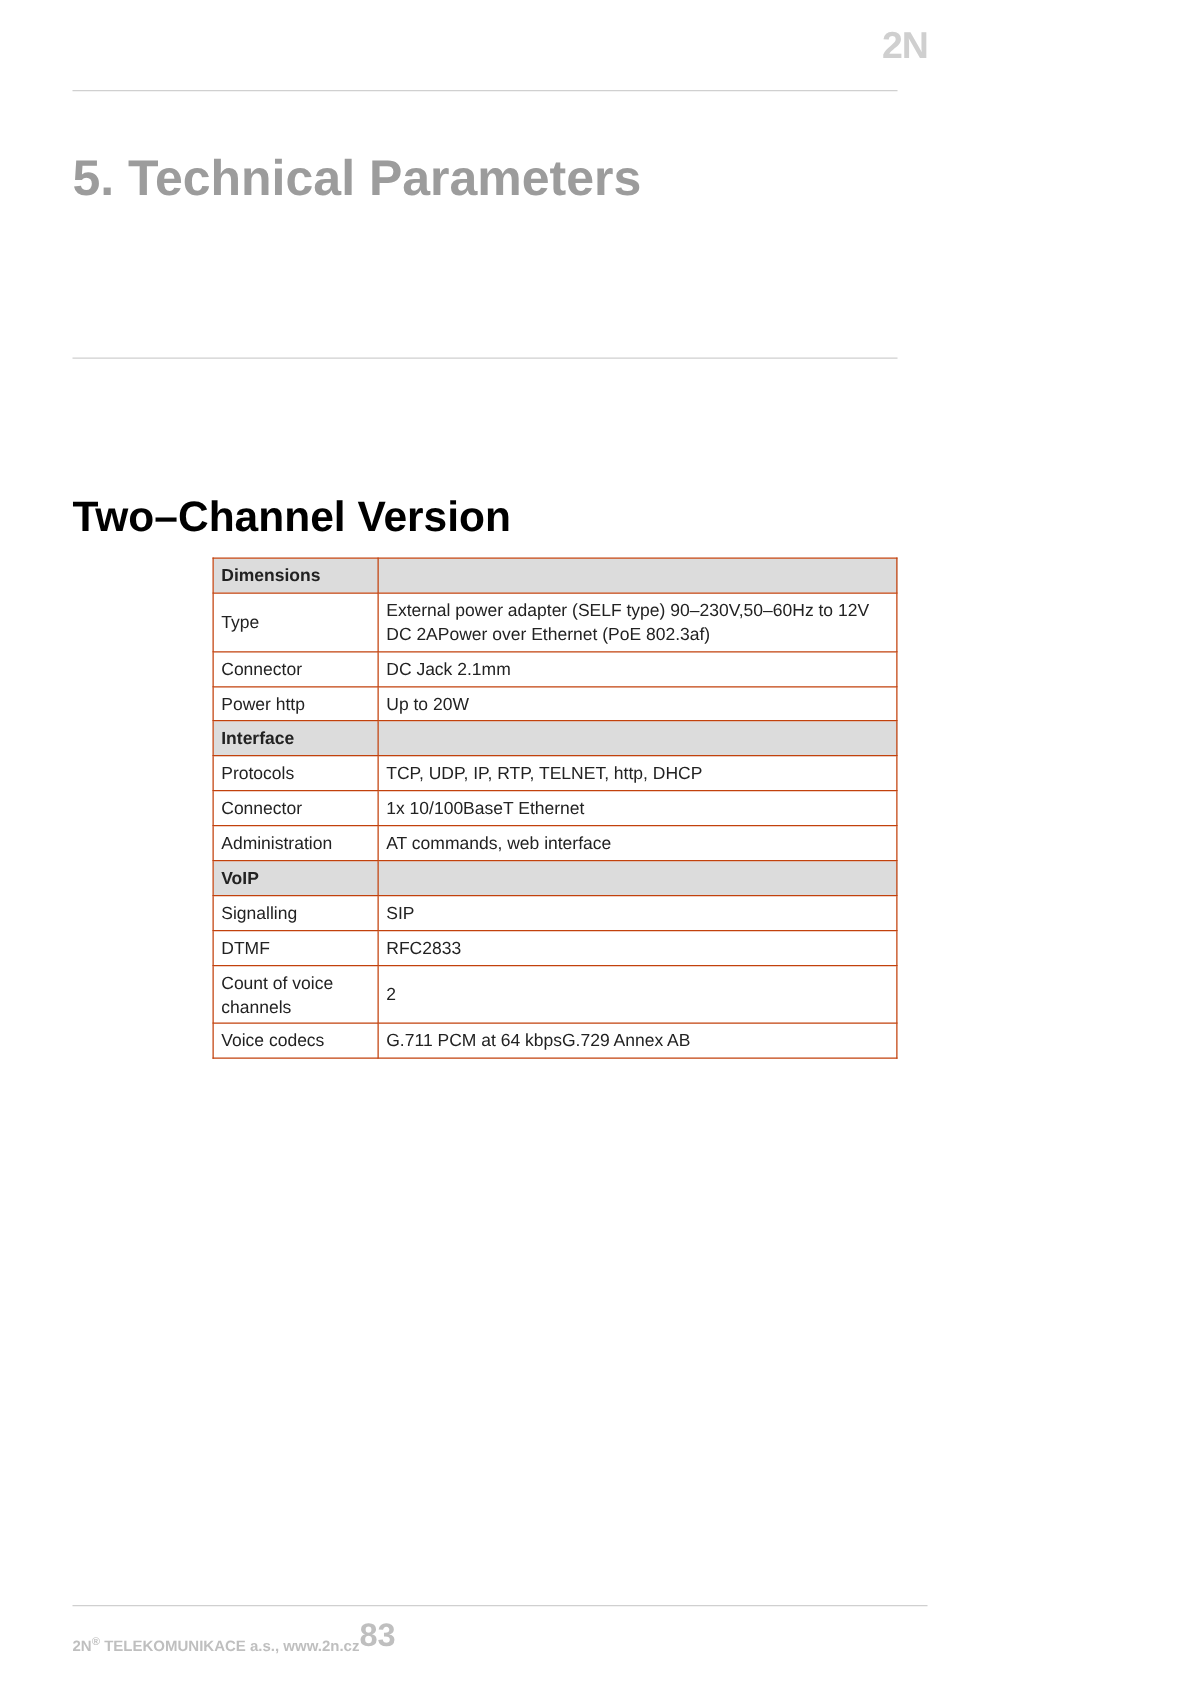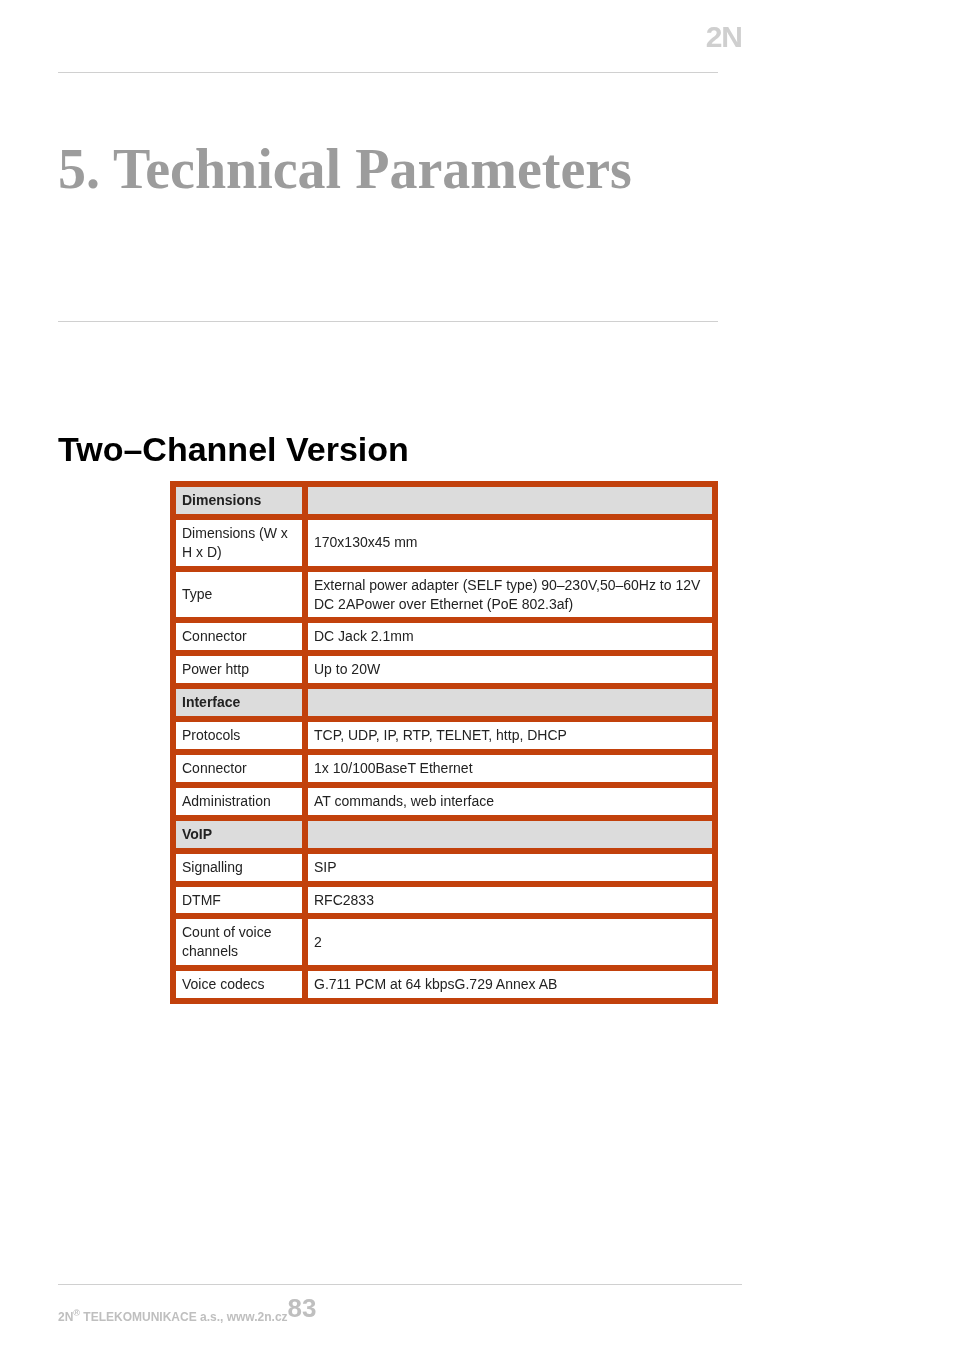--- a/index.html
+++ b/index.html
@@ -25,25 +25,25 @@
     font-size: 30px;
     letter-spacing: -1px;
     color: #cfcfcf;
   }
   .top-rule {
     border: none;
     border-top: 1px solid #d0d0d0;
     margin: 42px 0 0 0;
   }
   h1.chapter {
-    font-family: Liberation Serif, serif;
+    font-family: Liberation Sans, sans-serif;
     font-weight: bold;
-    font-size: 56px;
+    font-size: 40px;
     color: #9c9c9c;
-    margin: 64px 0 0 0;
+    margin: 48px 0 0 0;
     letter-spacing: 0;
   }
   .chapter-rule {
     border: none;
     border-top: 1px solid #d0d0d0;
     margin: 120px 0 0 0;
   }
   h2.section {
     font-family: Verdana, Geneva, sans-serif;
     font-weight: bold;
@@ -57,21 +57,21 @@
   }
   table.specs {
     width: 100%;
     border-collapse: collapse;
     table-layout: fixed;
     font-size: 14px;
     color: #222;
   }
   table.specs col.key { width: 132px; }
   table.specs th, table.specs td {
-    border: 6px solid #c2410c;
+    border: 1px solid #c2410c;
     padding: 4px 6px;
     text-align: left;
     vertical-align: middle;
     line-height: 1.35;
   }
   table.specs tr.group th {
     background: #dcdcdc;
     font-weight: bold;
   }
   table.specs tr.group td {
@@ -129,24 +129,20 @@
       <colgroup>
         <col class="key">
         <col>
       </colgroup>
       <tbody>
           <tr class="group">
             <th>Dimensions</th>
             <td></td>
           </tr>
           <tr>
-            <td class="key">Dimensions (W x H x D)</td>
-            <td>170x130x45 mm</td>
-          </tr>
-          <tr>
             <td class="key">Type</td>
             <td>External power adapter (SELF type) 90–230V,50–60Hz to 12V DC 2APower over Ethernet (PoE 802.3af)</td>
           </tr>
           <tr>
             <td class="key">Connector</td>
             <td>DC Jack 2.1mm</td>
           </tr>
           <tr>
             <td class="key">Power http</td>
             <td>Up to 20W</td>

